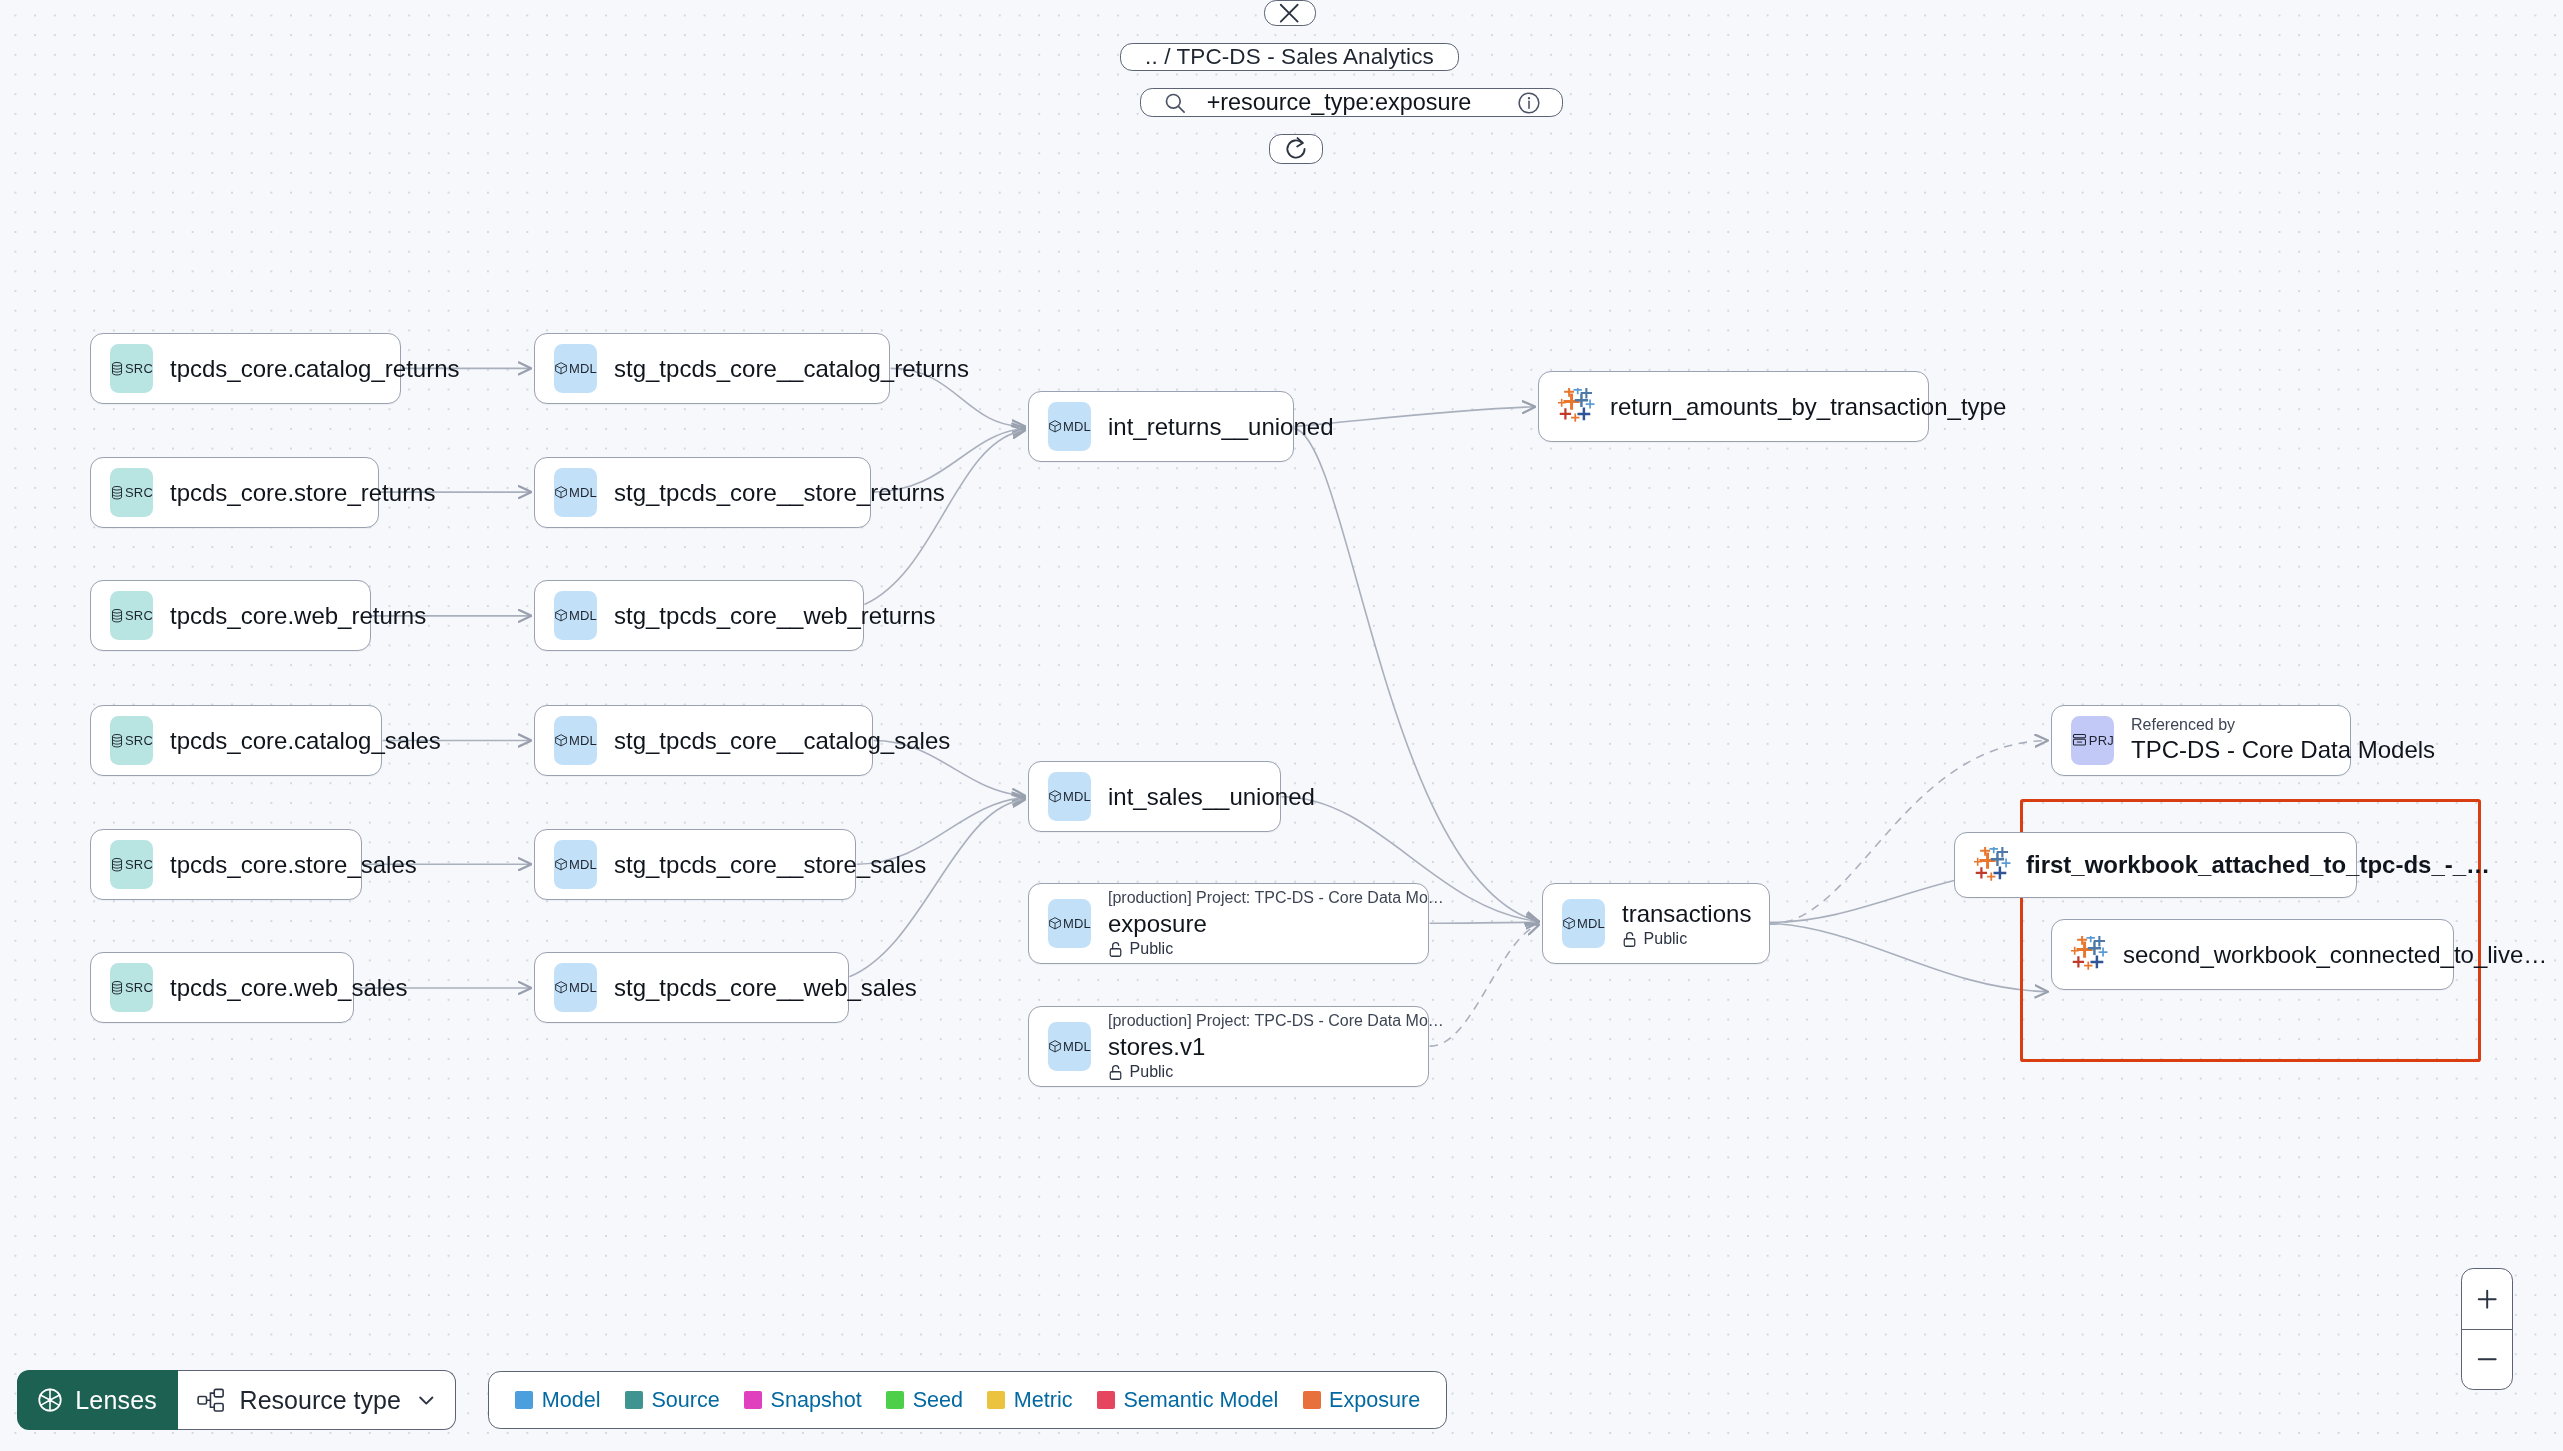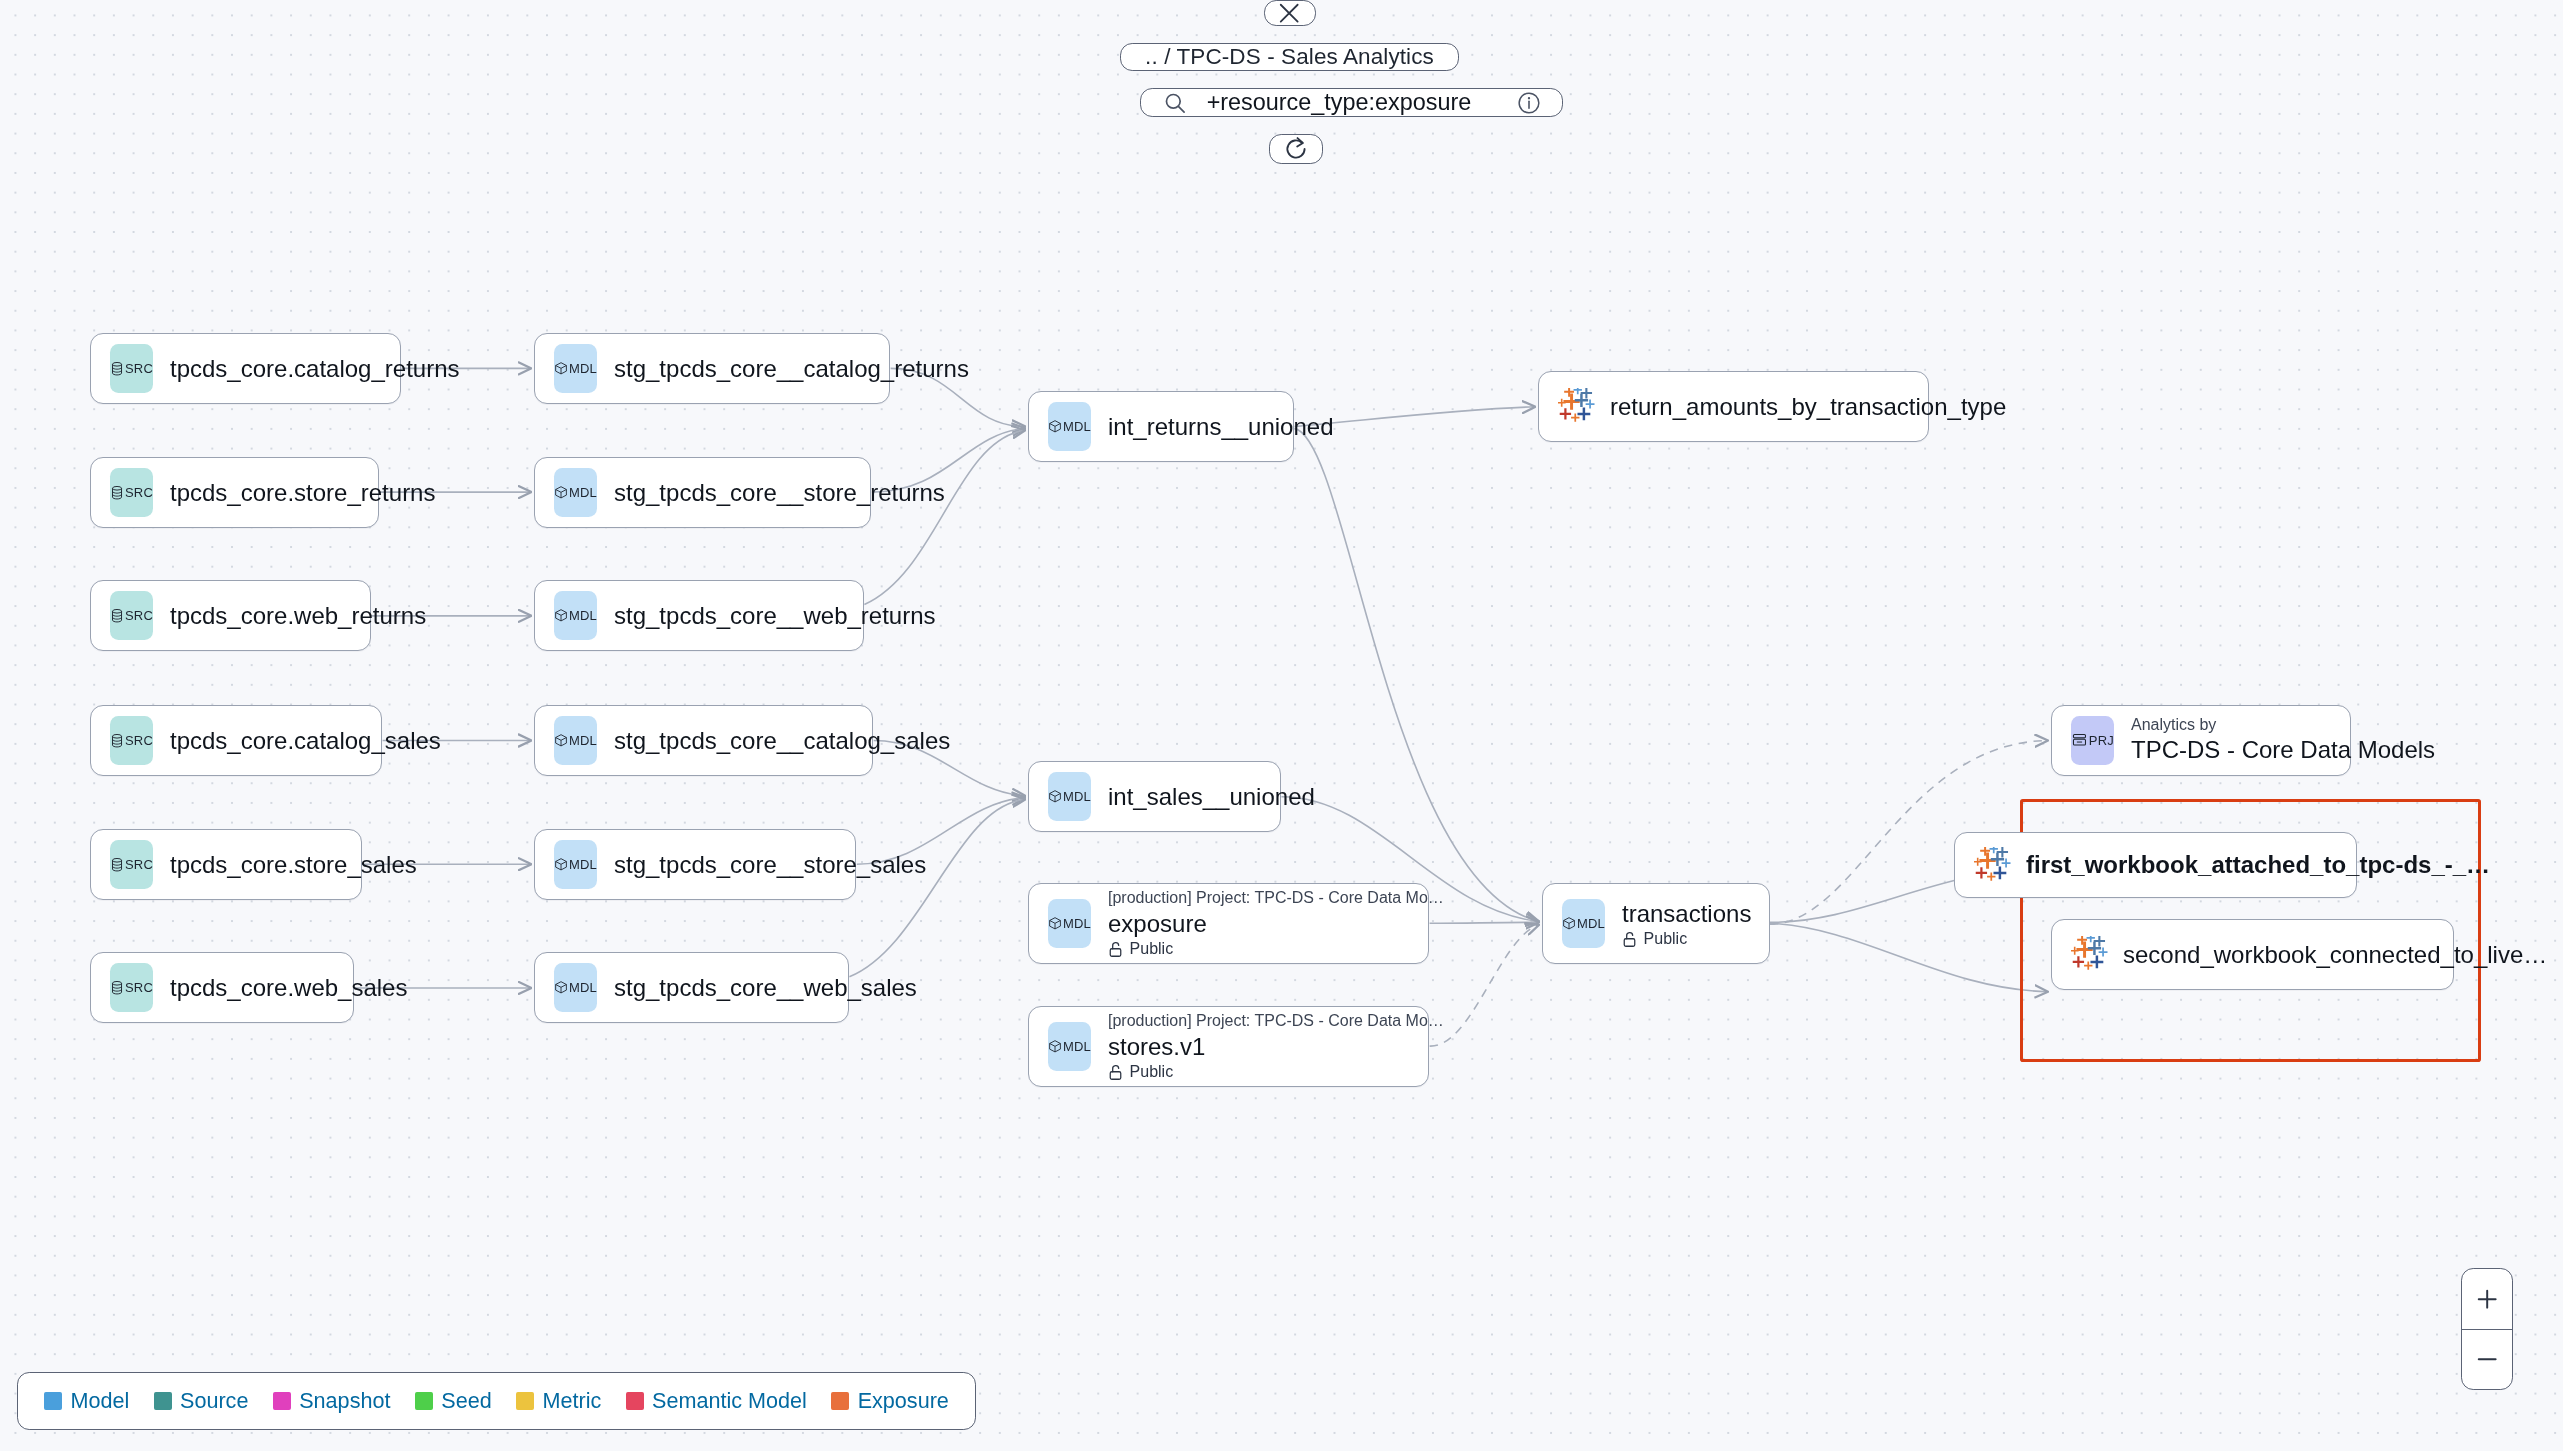--- a/index.html
+++ b/index.html
@@ -489,21 +489,21 @@
       <div class="node" style="left: 2051px; top: 705px; width: 300px; height: 71px;">
         <div class="badge prj">
         <svg width="20.6" height="19" viewBox="0 0 22 20">
     <rect x="3.2" y="2.2" width="15.6" height="4.4" rx="1.4" stroke="#1e2530" stroke-width="1.4" fill="none"></rect>
     <rect x="3.2" y="8.4" width="15.6" height="7.4" rx="1.4" stroke="#1e2530" stroke-width="1.4" fill="none"></rect>
     <path d="M7.6 12 L14.4 12" stroke="#1e2530" stroke-width="1.3"></path>
   </svg>
           <span class="badge-label">PRJ</span>
         </div>
         <div class="node-body">
-          <div class="node-sub">Analytics by</div>
+          <div class="node-sub">Referenced by</div>
           <div class="node-label">TPC-DS - Core Data Models</div>
         </div>
       </div>
       <div class="node" style="left: 1954px; top: 832px; width: 403px; height: 66px; font-weight: bold;">
         <svg class="tableau-ico" viewBox="0 0 30 30">
           <path d="M5,3 L13,3 M9,-1 L9,7" stroke="#e8762d" stroke-width="1.6" stroke-linecap="butt"></path>
           <path d="M12.6,1.6 L19.4,1.6 M16,-1.7999999999999998 L16,5" stroke="#5b9bd5" stroke-width="1.4" stroke-linecap="butt"></path>
           <path d="M18.4,4 L27.6,4 M23,-0.5999999999999996 L23,8.6" stroke="#4e79a7" stroke-width="1.7" stroke-linecap="butt"></path>
           <path d="M-0.20000000000000018,12 L6.2,12 M3,8.8 L3,15.2" stroke="#e8762d" stroke-width="1.3" stroke-linecap="butt"></path>
           <path d="M4.4,11 L17.6,11 M11,4.4 L11,17.6" stroke="#e8762d" stroke-width="2.4" stroke-linecap="butt"></path>
@@ -575,20 +575,41 @@
       </svg>
     </div>
     <div id="zoom-out">
       <svg class="icon-svg" width="24.4" height="24.4" viewBox="0 0 26 26">
         <path d="M4 13 L22 13" stroke="#2c3443" stroke-width="2.1" stroke-linecap="round"></path>
       </svg>
     </div>
   </div>
 
   <div id="bottombar">
+    <div id="lens-group">
+      <div id="lenses-btn">
+        <svg class="icon-svg" width="28" height="28" viewBox="0 0 30 30">
+          <circle cx="15" cy="15" r="11.5" stroke="#ffffff" stroke-width="1.9" fill="none"></circle>
+          <path d="M15 3.5 L15 15 L25 20.8 M15 15 L5 20.8 M15 15 L25.4 9.6 M15 15 L4.6 9.6 M15 15 L15 26.5" stroke="#ffffff" stroke-width="1.7" fill="none" stroke-linecap="round"></path>
+        </svg>
+        <span>Lenses</span>
+      </div>
+      <div id="resource-type-btn">
+        <svg class="icon-svg" width="28" height="24.4" viewBox="0 0 30 26">
+          <rect x="1.2" y="9" width="9" height="8" rx="1.6" stroke="#2c3443" stroke-width="1.7" fill="none"></rect>
+          <rect x="18.5" y="1.4" width="9.5" height="8" rx="1.6" stroke="#2c3443" stroke-width="1.7" fill="none"></rect>
+          <rect x="18.5" y="16.6" width="9.5" height="8" rx="1.6" stroke="#2c3443" stroke-width="1.7" fill="none"></rect>
+          <path d="M10.2 13 L14.4 13 L14.4 5.4 L18.5 5.4 M14.4 13 L14.4 20.6 L18.5 20.6" stroke="#2c3443" stroke-width="1.7" fill="none"></path>
+        </svg>
+        <span>Resource type</span>
+        <svg class="icon-svg" width="20.6" height="20.6" viewBox="0 0 22 22">
+          <path d="M4.5 8 L11 14.5 L17.5 8" stroke="#2c3443" stroke-width="2" fill="none" stroke-linecap="round" stroke-linejoin="round"></path>
+        </svg>
+      </div>
+    </div>
     <div id="legend">
         <div class="legend-item">
           <span class="legend-swatch" style="background:#4a9fdc"></span>
                  <span class="legend-label">Model</span>
         </div>
         <div class="legend-item">
           <span class="legend-swatch" style="background:#3f9390"></span>
                  <span class="legend-label">Source</span>
         </div>
         <div class="legend-item">

